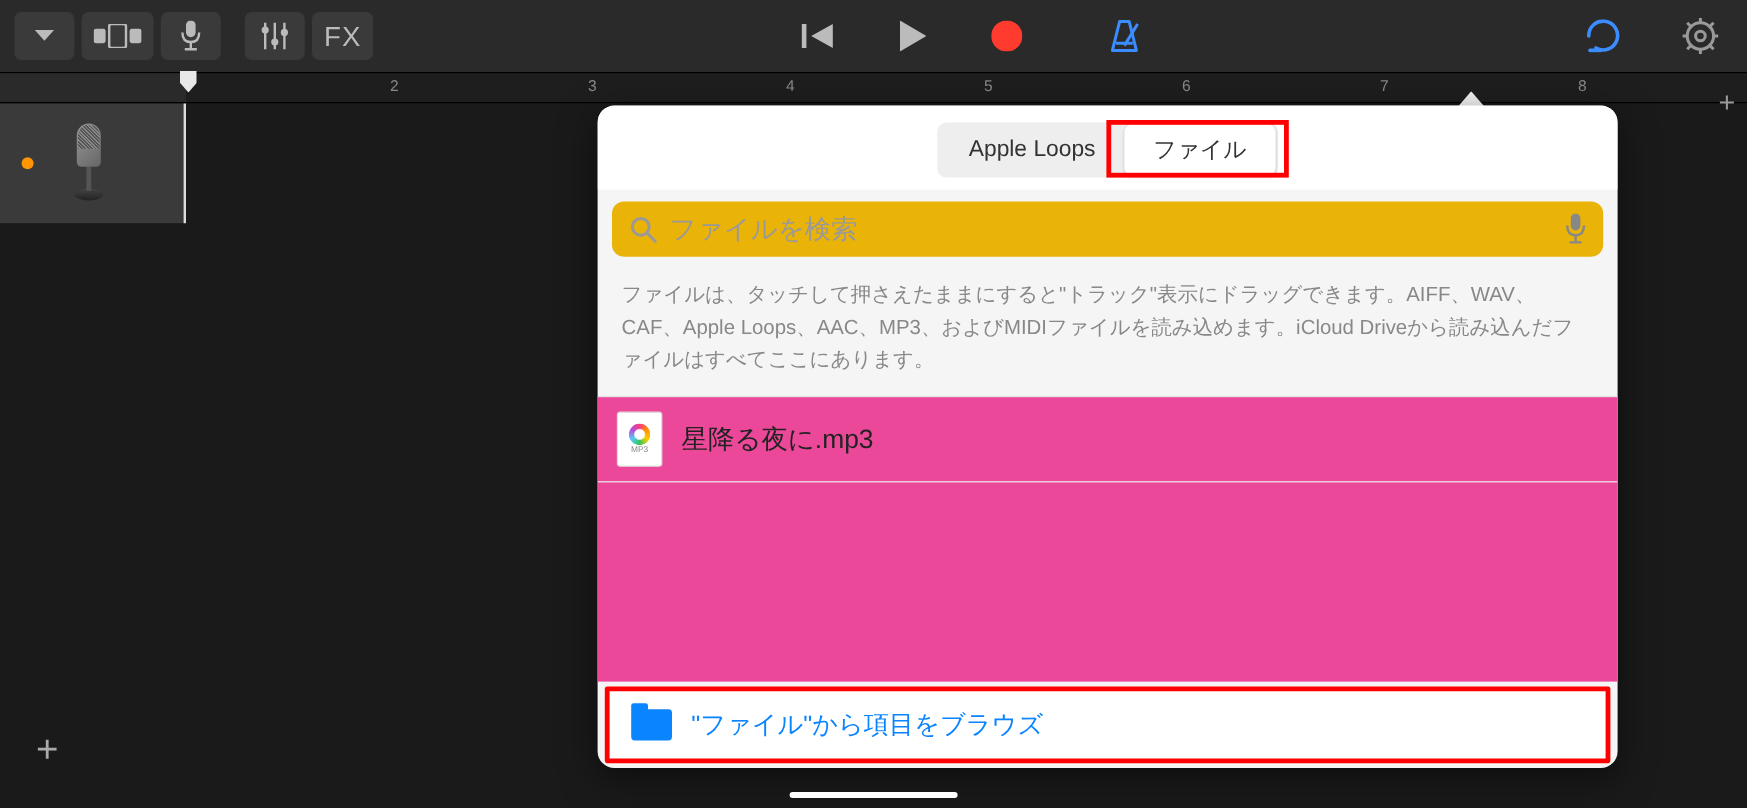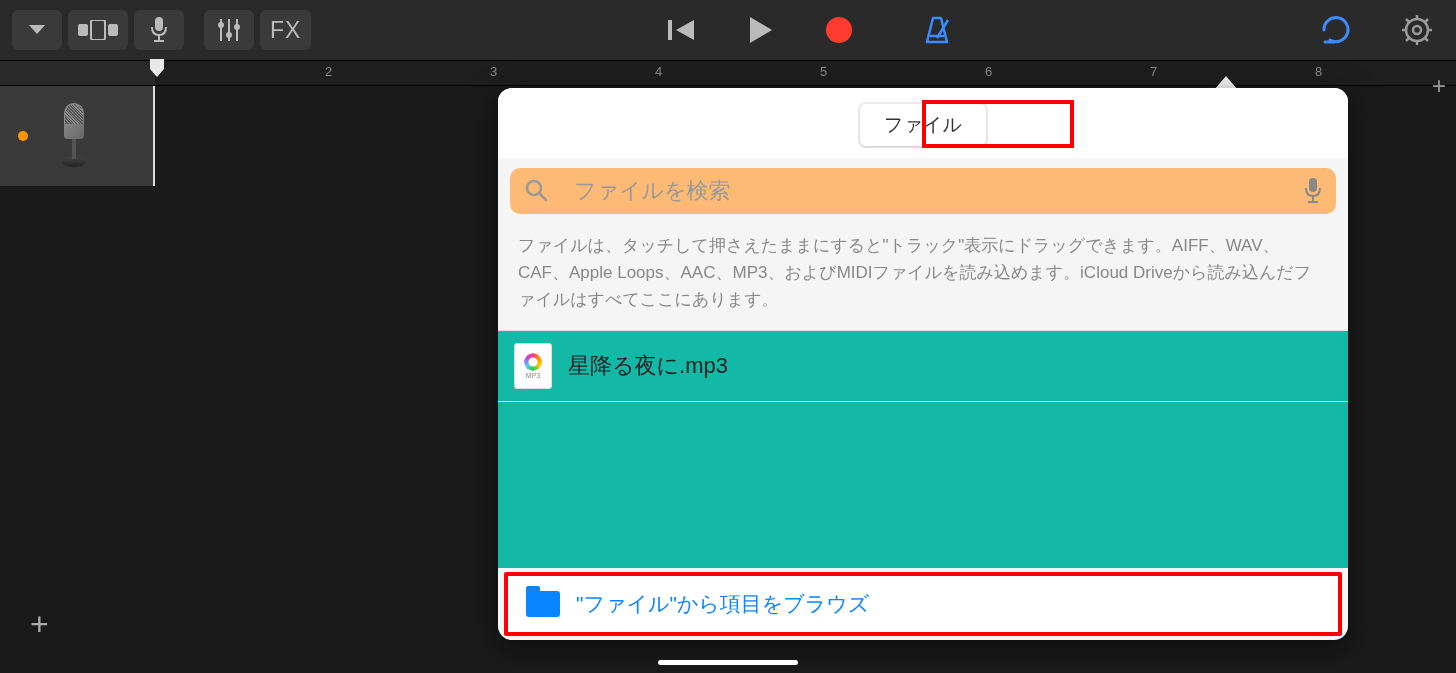--- a/index.html
+++ b/index.html
@@ -224,24 +224,25 @@
       height: 48px;
       border: 4px solid #ff0000;
       pointer-events: none;
       z-index: 10;
     }
     .search-wrap {
       padding: 10px 12px;
     }
     .search-box {
       display: flex;
-      background: #fdba74;
+      align-items: center;
+      background: #eab308;
       border-radius: 10px;
       padding: 10px 14px;
-      gap: 26px;
+      gap: 10px;
     }
     .search-input {
       flex: 1;
       border: none;
       background: transparent;
       font-size: 22px;
       outline: none;
       color: #333;
     }
     .search-input::placeholder {
@@ -249,21 +250,21 @@
     }
     .helper-text {
       padding: 8px 20px 16px;
       color: #888;
       font-size: 17px;
       line-height: 1.6;
       border-bottom: 1px solid #e0e0e0;
     }
     .file-list {
       flex: 1;
-      background: #14b8a6;
+      background: #ec4899;
       overflow-y: auto;
     }
     .file-row {
       display: flex;
       align-items: center;
       padding: 12px 16px;
       gap: 16px;
       border-bottom: 1px solid #eee;
       cursor: pointer;
     }
@@ -456,20 +457,21 @@
   </div>
 </div>
 
 <button class="add-btn">+</button>
 <div class="right-add">+</div>
 
 <div class="popover-arrow"></div>
 <div class="popover">
   <div class="tab-bar">
     <div class="tab-segment">
+      <button class="tab">Apple Loops</button>
       <button class="tab active">ファイル</button>
     </div>
   </div>
 
   <div class="search-wrap">
     <div class="search-box">
       <svg width="24" height="24" viewBox="0 0 24 24">
         <circle cx="10" cy="10" r="7" fill="none" stroke="#999" stroke-width="2.5"></circle>
         <line x1="15" y1="15" x2="22" y2="22" stroke="#999" stroke-width="2.5" stroke-linecap="round"></line>
       </svg>

